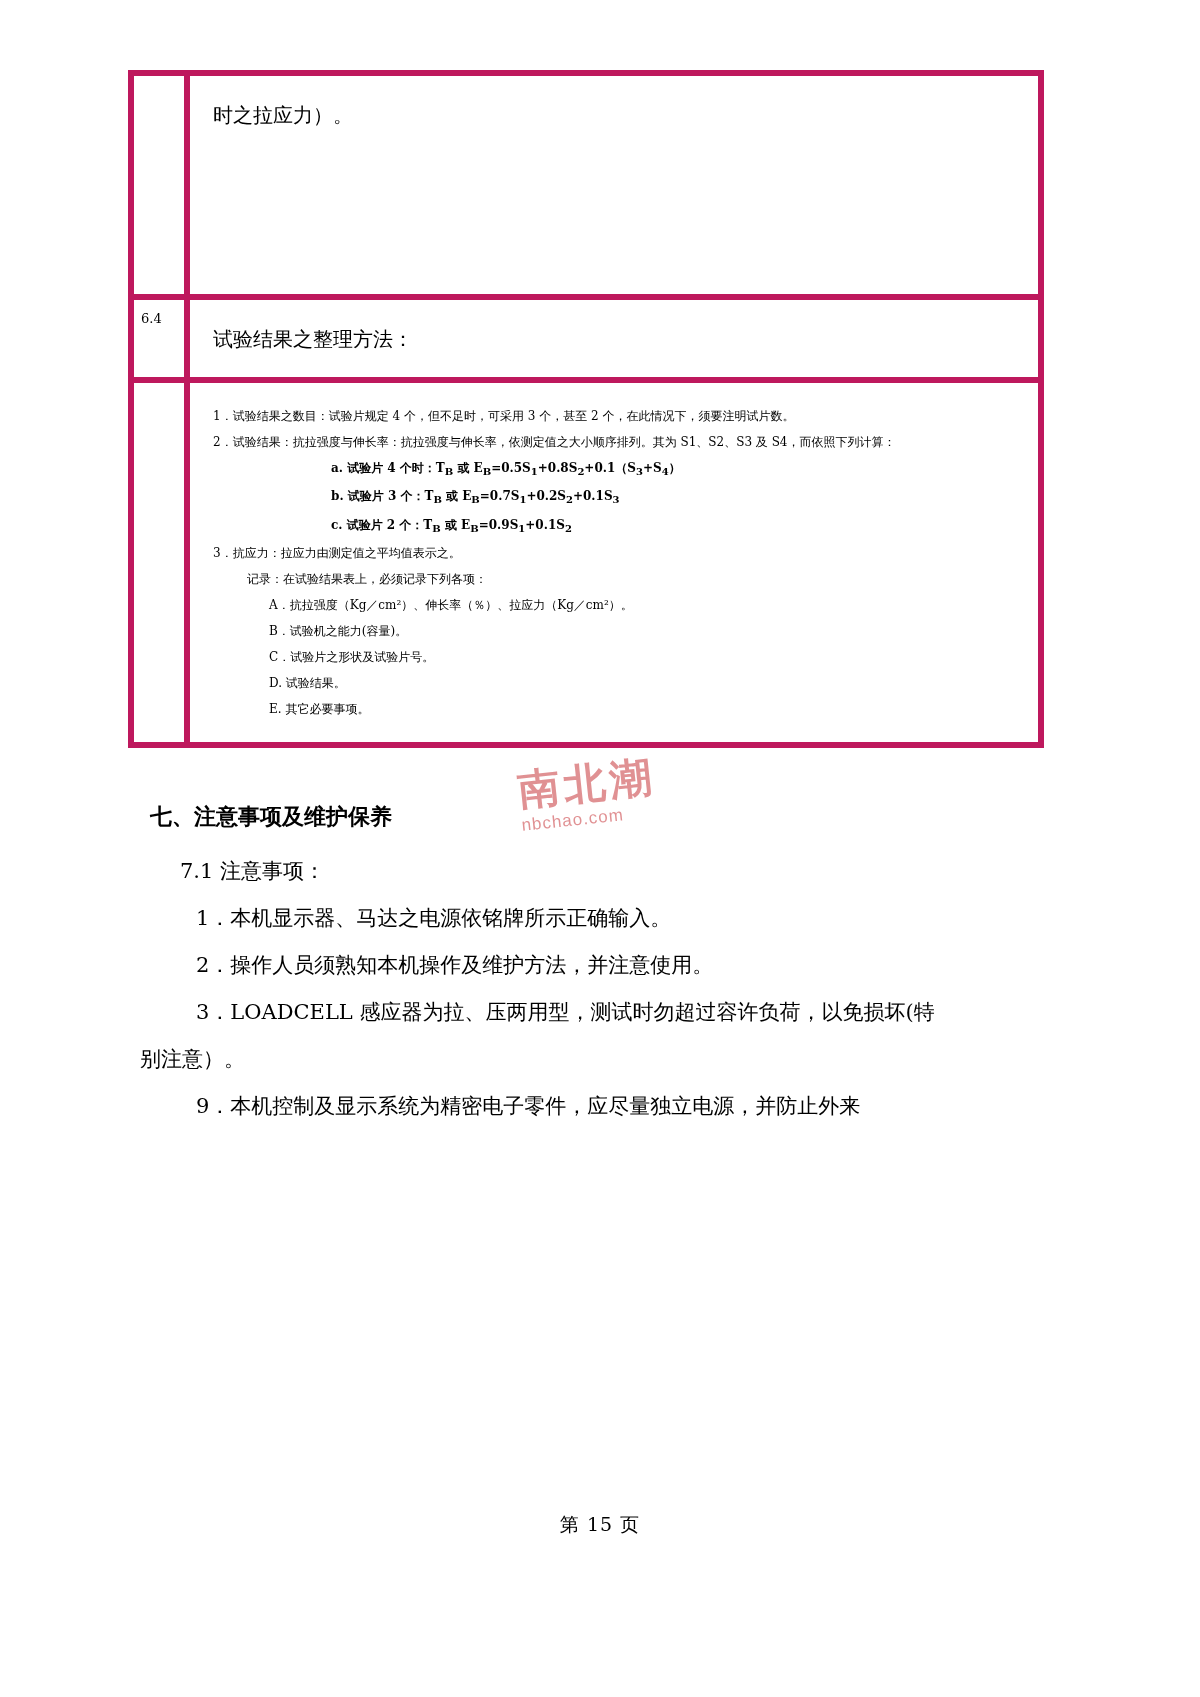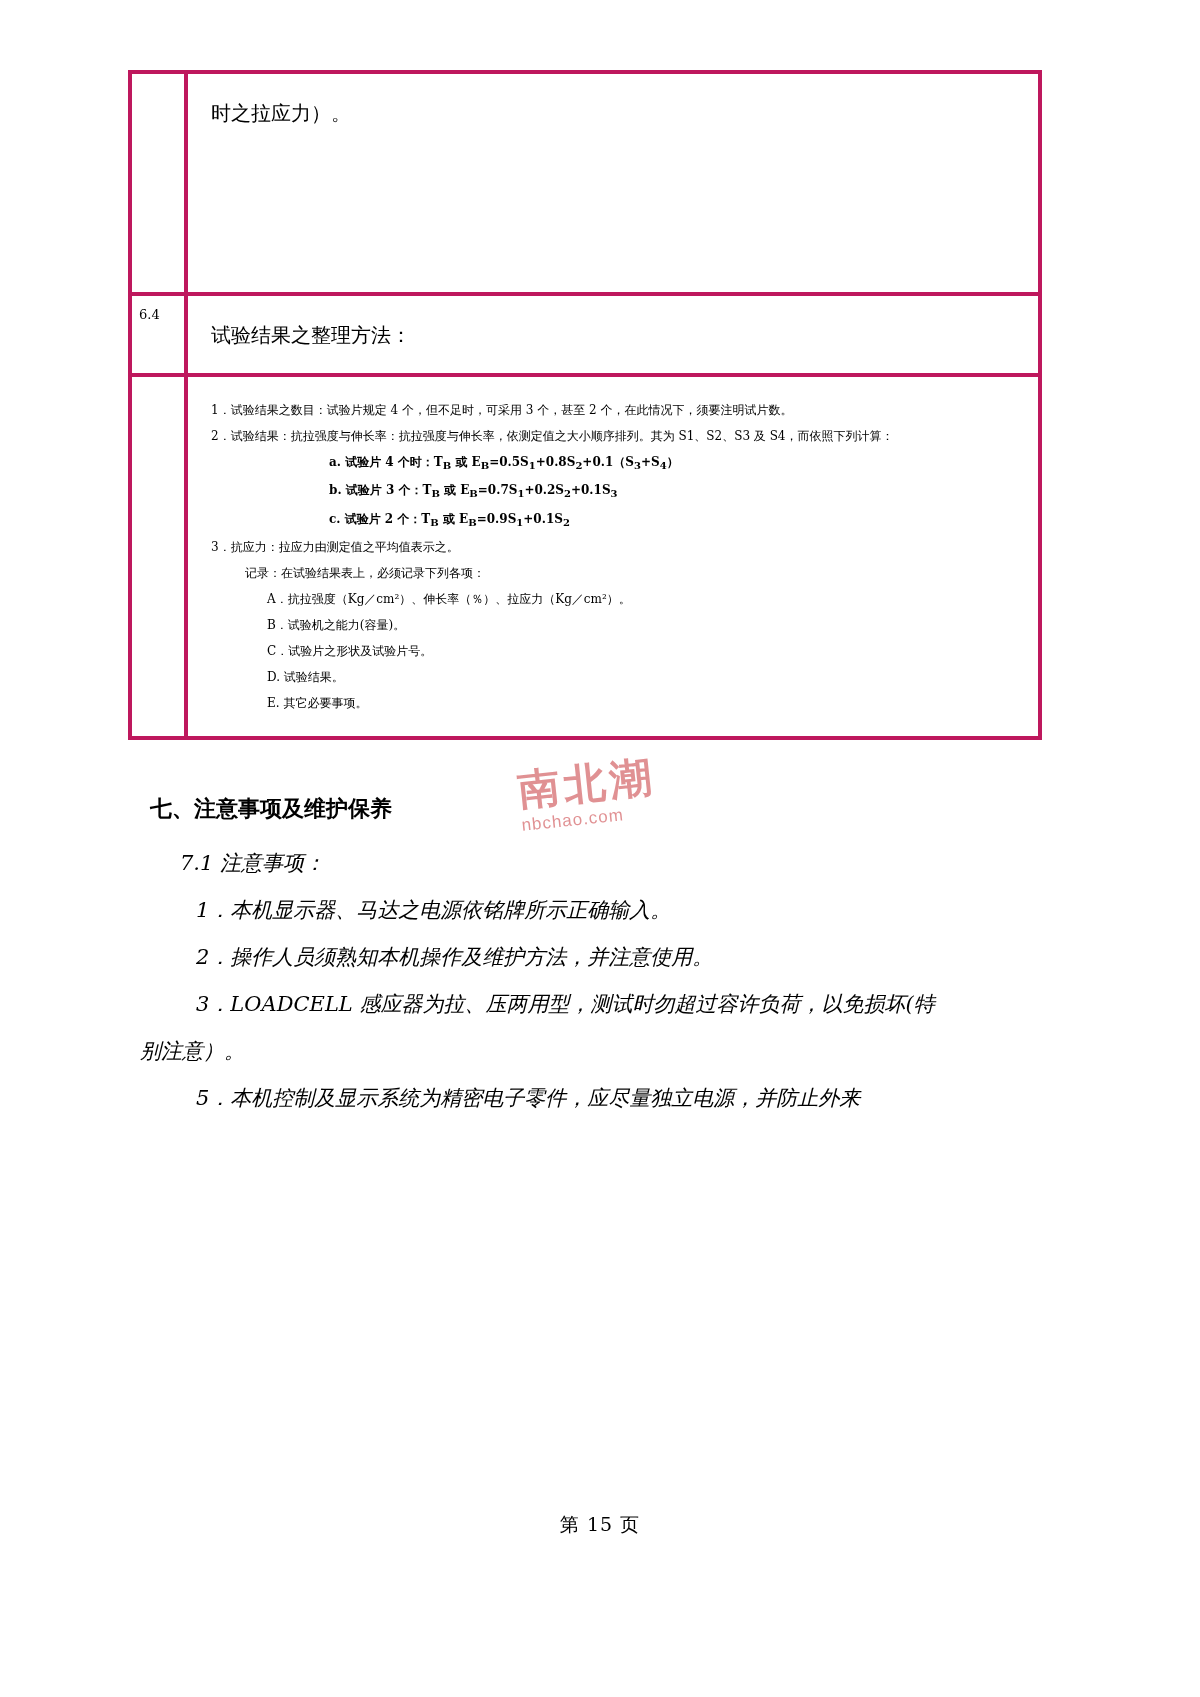--- a/index.html
+++ b/index.html
@@ -26,21 +26,21 @@
   }
 
   
   table.doc-table {
     width: 910px;
     border-collapse: collapse;
     table-layout: fixed;
     margin-left: 0;
   }
   table.doc-table td {
-    border: 4px solid #be185d;
+    border: 6px solid #be185d;
     vertical-align: top;
     padding: 7px;
   }
   .col-num { width: 56px; }
   .col-body { width: 854px; }
 
   .cell-pad {
     padding: 14px 16px 12px 16px;
     font-size: 20px;
     line-height: 1.85;
@@ -101,21 +101,20 @@
     font-family: "Liberation Sans", sans-serif;
     font-weight: bold;
     font-size: 22px;
     margin: 0 0 18px 10px;
   }
   .body-para {
     font-size: 21px;
     line-height: 2.05;
     margin: 0 0 4px 0;
     text-align: justify;
-    font-style: italic;
   }
   .ind-1 { margin-left: 40px; }
   .ind-2 { margin-left: 56px; }
   .ind-0 { margin-left: 0; }
 
   
   .footer {
     position: absolute;
     left: 0;
     top: 1512px;
@@ -179,21 +178,21 @@
     </tbody>
   </table>
 
   <div class="section">
     <p class="section-title">七、注意事项及维护保养</p>
     <p class="body-para ind-1">7.1 注意事项：</p>
     <p class="body-para ind-2">1．本机显示器、马达之电源依铭牌所示正确输入。</p>
     <p class="body-para ind-2">2．操作人员须熟知本机操作及维护方法，并注意使用。</p>
     <p class="body-para ind-2">3．LOADCELL 感应器为拉、压两用型，测试时勿超过容许负荷，以免损坏(特</p>
     <p class="body-para ind-0">别注意）。</p>
-    <p class="body-para ind-2">5．本机控制及显示系统为精密电子零件，应尽量独立电源，并防止外来</p>
+    <p class="body-para ind-2">9．本机控制及显示系统为精密电子零件，应尽量独立电源，并防止外来</p>
   </div>
 
 </div>
 
 <div class="watermark">
   <div class="wm-main">南北潮</div>
   <div class="wm-sub">nbchao.com</div>
 </div>
 
 <div class="footer">

